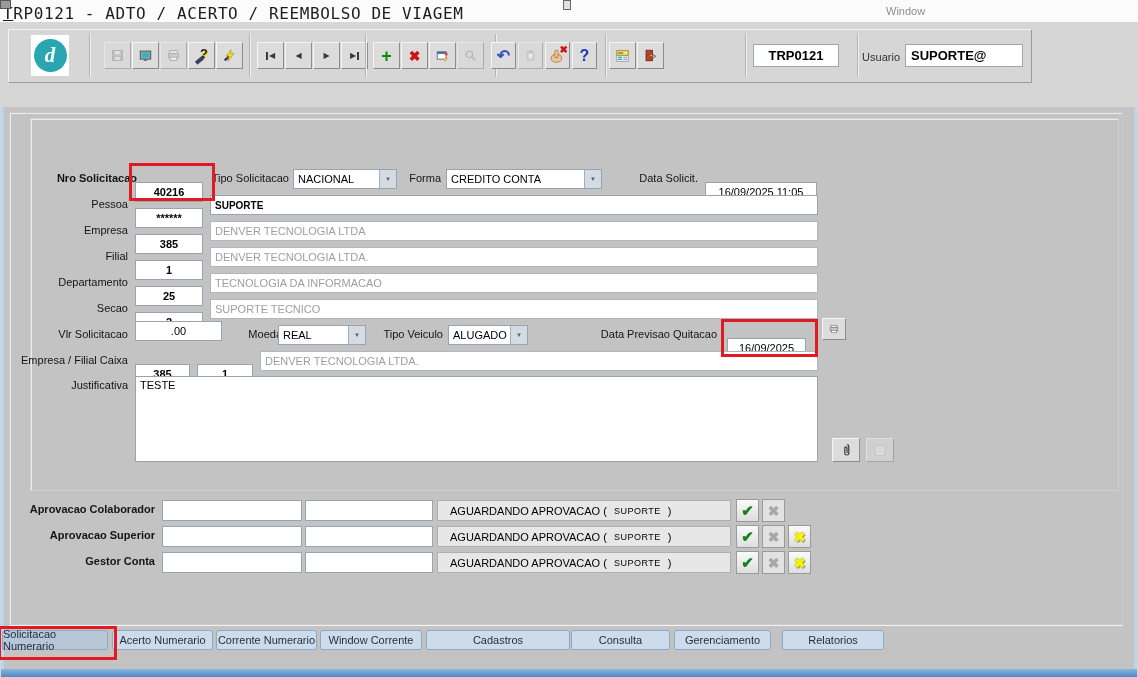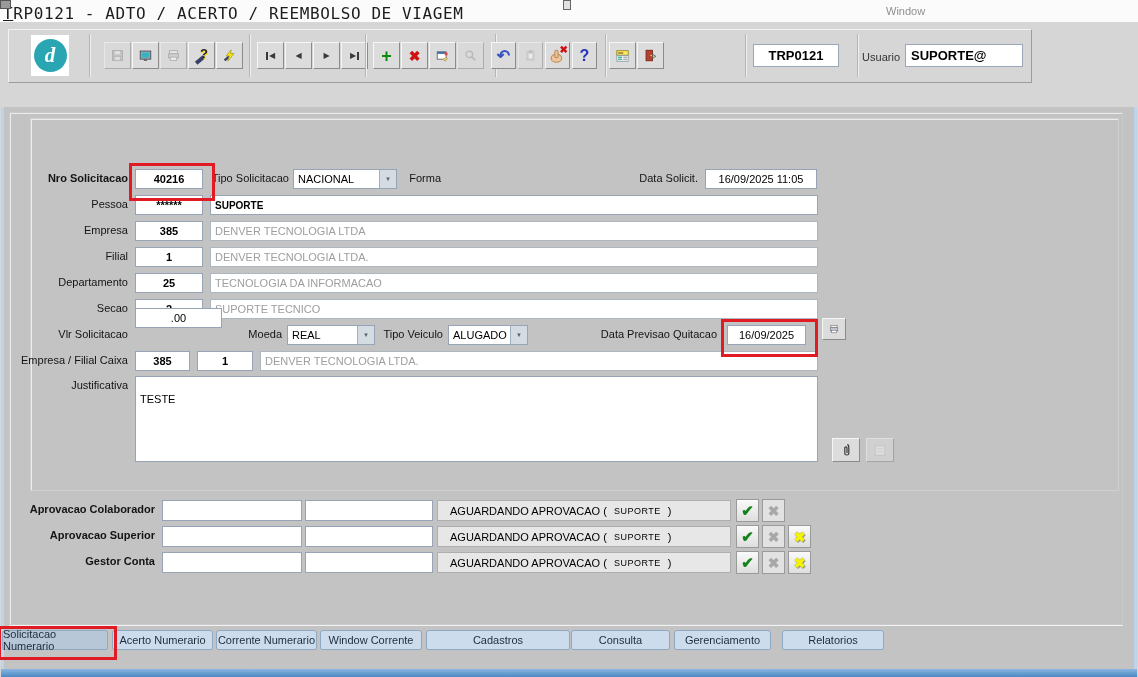--- a/index.html
+++ b/index.html
@@ -58,31 +58,31 @@
   .content-panel{left:9px;top:112px;width:1112px;height:511px;border:1px solid #c9c9c9;
                  box-shadow:inset 1px 1px 0 #ebebeb,0 1px 0 #f2f2f2;}
   .form-panel{left:30px;top:118px;width:1087px;height:371px;border:1px solid #d0d0d0;
               box-shadow:inset 1px 1px 0 #ededed;}
 
   
   .lbl{position:absolute;text-align:right;color:#141414;}
   .lbl.b{font-weight:bold;}
   .fld{position:absolute;background:#fff;border:1px solid #97a4b5;box-sizing:border-box;
        display:flex;align-items:center;padding:0 4px;color:#000;}
-  .fld.center{justify-content:center;padding:0;}
+  .fld.center{justify-content:center;padding:0;margin-top:13px;}
   .fld.bold{font-weight:bold;}
   .fld.ro{border-color:#aeb6c0;color:#9e9e9e;}
   .combo{position:absolute;background:#fff;border:1px solid #97a4b5;box-sizing:border-box;
          display:flex;align-items:center;}
   .combo .val{flex:1;padding-left:4px;color:#000;}
   .combo .arrow{width:16px;align-self:stretch;background:#d5dbe3;border-left:1px solid #9fb0c0;
                 display:flex;align-items:center;justify-content:center;color:#59636f;font-size:6px;}
   .redbox{position:absolute;border:3px solid var(--highlight,#e01b24);pointer-events:none;z-index:5;}
   .txtarea{position:absolute;background:#fff;border:1px solid #97a4b5;box-sizing:border-box;
-           padding:16px 4px;color:#000;}
+           padding:2px 4px;color:#000;}
   .mini-btn{position:absolute;background:#dcdcdc;border:1px solid;border-color:#f6f6f6 #8b8b8b #8b8b8b #f6f6f6;
             display:flex;align-items:center;justify-content:center;box-sizing:border-box;}
   .mini-btn.dis{opacity:.55;}
 
   
   .status-fld{position:absolute;background:#e7e7e7;border:1px solid #aeaeae;box-sizing:border-box;
               display:flex;align-items:center;padding-left:12px;color:#000;}
   .status-fld .person{font-size:9px;letter-spacing:.5px;margin:0 7px;}
   .abtn{position:absolute;width:23px;height:23px;background:linear-gradient(180deg,#fafafa,#dedede);
         border:1px solid #9a9a9a;box-sizing:border-box;display:flex;align-items:center;justify-content:center;}
@@ -244,31 +244,35 @@
     <span class="sep" style="left:848px"></span>
     <span class="usr-lbl" style="left:845px;width:46px">Usuario</span>
     <div class="tb-field" style="left:896px;width:118px;padding-left:5px">SUPORTE@</div>
   </div>
 
   <div class="abs erp-body"></div>
   <div class="abs content-panel"></div>
   <div class="abs form-panel"></div>
   <div class="abs erp-bottom"></div>
 
-  <span class="lbl b" style="left:0;top:172px;width:128px">Nro Solicitacao</span>
+  <span class="lbl b" style="left:9px;top:172px;width:128px">Nro Solicitacao</span>
   <div class="fld center bold" style="left:135px;top:169px;width:68px;height:20px">40216</div>
   <div class="redbox" style="left:129px;top:163px;width:80px;height:32px"></div>
 
   <span class="lbl" style="left:207px;top:172px;width:82px">Tipo Solicitacao</span>
   <div class="combo" style="left:293px;top:169px;width:104px;height:20px">
     <span class="val">NACIONAL</span>
     <span class="arrow">▼</span>
   </div>
 
   <span class="lbl" style="left:405px;top:172px;width:36px">Forma</span>
+  <div class="combo" style="left:446px;top:169px;width:156px;height:20px">
+    <span class="val">CREDITO CONTA</span>
+    <span class="arrow">▼</span>
+  </div>
 
   <span class="lbl" style="left:613px;top:172px;width:85px">Data Solicit.</span>
   <div class="fld center" style="left:705px;top:169px;width:112px;height:20px">16/09/2025 11:05</div>
 
   <span class="lbl" style="left:0;top:198px;width:128px">Pessoa</span>
   <div class="fld center bold" style="left:135px;top:195px;width:68px;height:20px">******</div>
   <div class="fld" style="left:210px;top:195px;width:608px;height:20px;font-weight:bold;font-size:10px">SUPORTE</div>
 
   <span class="lbl" style="left:0;top:224px;width:128px">Empresa</span>
   <div class="fld center bold" style="left:135px;top:221px;width:68px;height:20px">385</div>
@@ -283,21 +287,21 @@
   <div class="fld ro" style="left:210px;top:273px;width:608px;height:20px">TECNOLOGIA DA INFORMACAO</div>
 
   <span class="lbl" style="left:0;top:302px;width:128px">Secao</span>
   <div class="fld center bold" style="left:135px;top:299px;width:68px;height:20px">2</div>
   <div class="fld ro" style="left:210px;top:299px;width:608px;height:20px">SUPORTE TECNICO</div>
 
   <span class="lbl" style="left:0;top:328px;width:128px">Vlr Solicitacao</span>
   <div class="fld center" style="left:135px;top:308px;width:87px;height:20px">.00</div>
 
   <span class="lbl" style="left:238px;top:328px;width:44px">Moeda</span>
-  <div class="combo" style="left:287px;top:325px;width:88px;height:20px">
+  <div class="combo" style="left:278px;top:325px;width:88px;height:20px">
     <span class="val">REAL</span>
     <span class="arrow">▼</span>
   </div>
 
   <span class="lbl" style="left:383px;top:328px;width:60px">Tipo Veiculo</span>
   <div class="combo" style="left:448px;top:325px;width:80px;height:20px">
     <span class="val">ALUGADO</span>
     <span class="arrow">▼</span>
   </div>
 

